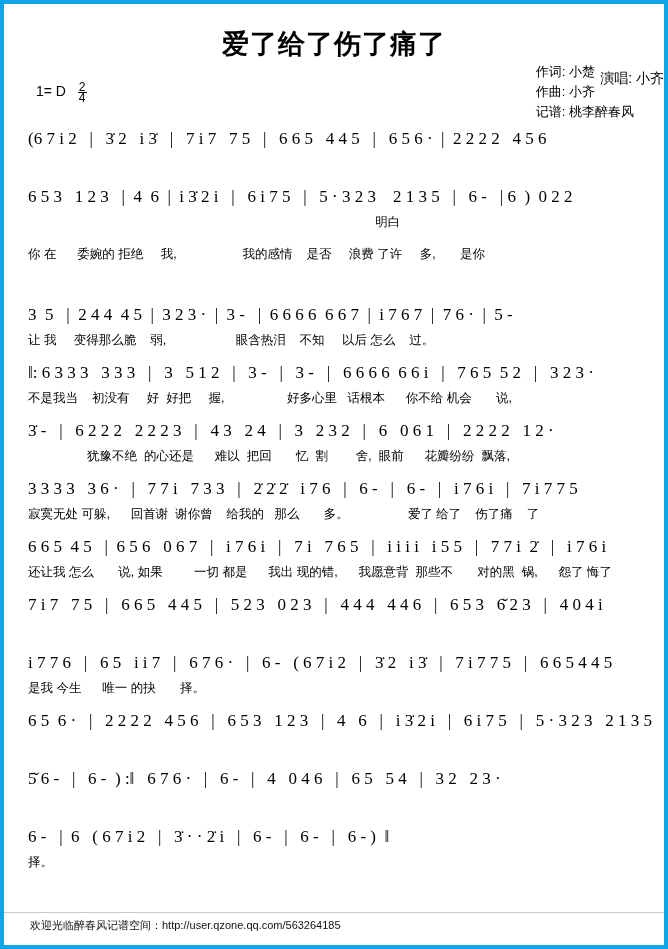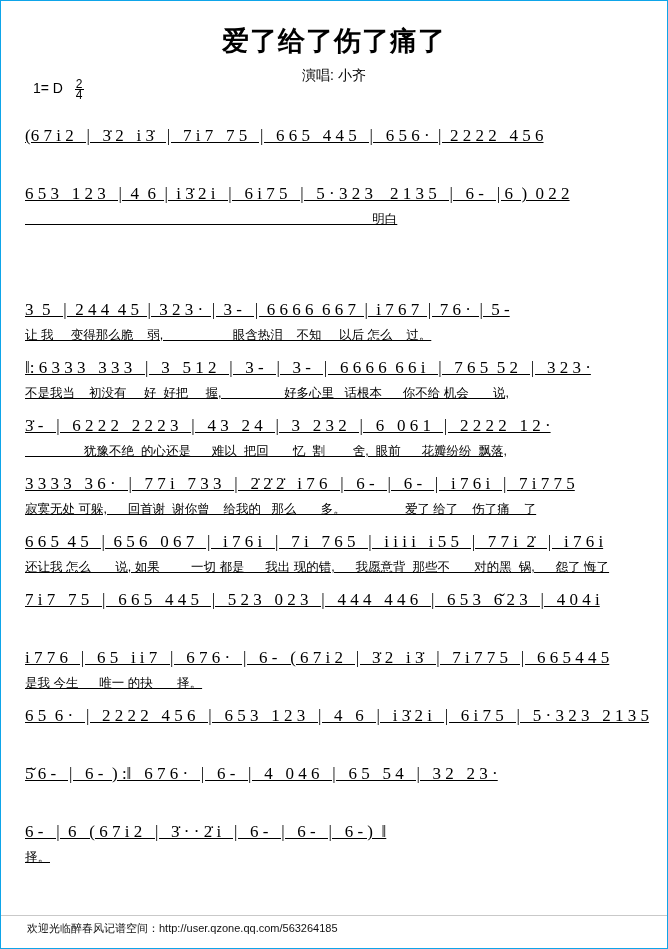--- a/index.html
+++ b/index.html
@@ -13,32 +13,32 @@
     font-family: "Liberation Serif", serif;
     color: #000000;
     position: relative;
     overflow: hidden;
   }
   .sheet {
     position: relative;
     width: 668px;
     height: 949px;
     box-sizing: border-box;
-    border: 1px solid #0ea5e9;
+    border: 4px solid #0ea5e9;
   }
   .title {
     text-align: center;
     font-size: 27px;
     font-weight: bold;
     letter-spacing: 1px;
     margin-top: 22px;
     font-family: "Liberation Sans", sans-serif;
   }
   .singer {
-    text-align: center;
+    text-align: right;
     font-size: 14px;
     margin-top: 8px;
     font-family: "Liberation Sans", sans-serif;
   }
   .credits {
     position: absolute;
     right: 30px;
     top: 58px;
     font-size: 13px;
     line-height: 20px;
@@ -68,21 +68,20 @@
   .keysig .meter .den {
     display: block;
     padding: 0 1px;
   }
 
   .music {
     position: absolute;
     left: 0;
     top: 122px;
     width: 592px;
-    text-decoration: underline;
   }
   .line {
     position: relative;
     height: 58px;
     padding-left: 24px;
     padding-right: 18px;
     box-sizing: border-box;
   }
   .notes {
     font-size: 17px;
@@ -119,39 +118,45 @@
   }
 </style>
 </head>
 <body>
 
 <div class="sheet">
 
   <div class="title">爱了给了伤了痛了</div>
   <div class="singer">演唱: 小齐</div>
 
+  <div class="credits">
+    <div>作词: 小楚</div>
+    <div>作曲: 小齐</div>
+    <div>记谱: 桃李醉春风</div>
+  </div>
 
   <div class="keysig">
     <span>1= D</span>
     <span class="meter">
       <span class="num">2</span>
       <span class="den">4</span>
     </span>
   </div>
 
   <div class="music">
     <div class="line">
       <div class="notes">(6 7 i 2   |   3̇ 2   i 3̇   |   7 i 7   7 5   |   6 6 5   4 4 5   |   6 5 6 ·  |  2 2 2 2   4 5 6</div>
       <div class="lyrics"></div>
     </div>
     <div class="line">
       <div class="notes">6 5 3   1 2 3   |  4  6  |  i 3̇ 2 i   |   6 i 7 5   |   5 · 3 2 3    2 1 3 5   |   6 -   | 6  )  0 2 2</div>
       <div class="lyrics">                                                                                                    明白</div>
     </div>
     <div class="line">
+      <div class="lyrics">你 在      委婉的 拒绝     我,                   我的感情    是否     浪费 了许     多,       是你</div>
     </div>
     <div class="line">
       <div class="notes">3  5   |  2 4 4  4 5  |  3 2 3 ·  |  3 -   |  6 6 6 6  6 6 7  |  i 7 6 7  |  7 6 ·  |  5 -</div>
       <div class="lyrics">让 我     变得那么脆    弱,                    眼含热泪    不知     以后 怎么    过。</div>
     </div>
     <div class="line">
       <div class="notes">‖: 6 3 3 3   3 3 3   |   3   5 1 2   |   3 -   |   3 -   |   6 6 6 6  6 6 i   |   7 6 5  5 2   |   3 2 3 ·</div>
       <div class="lyrics">不是我当    初没有     好  好把     握,                  好多心里   话根本      你不给 机会       说,</div>
     </div>
     <div class="line">

